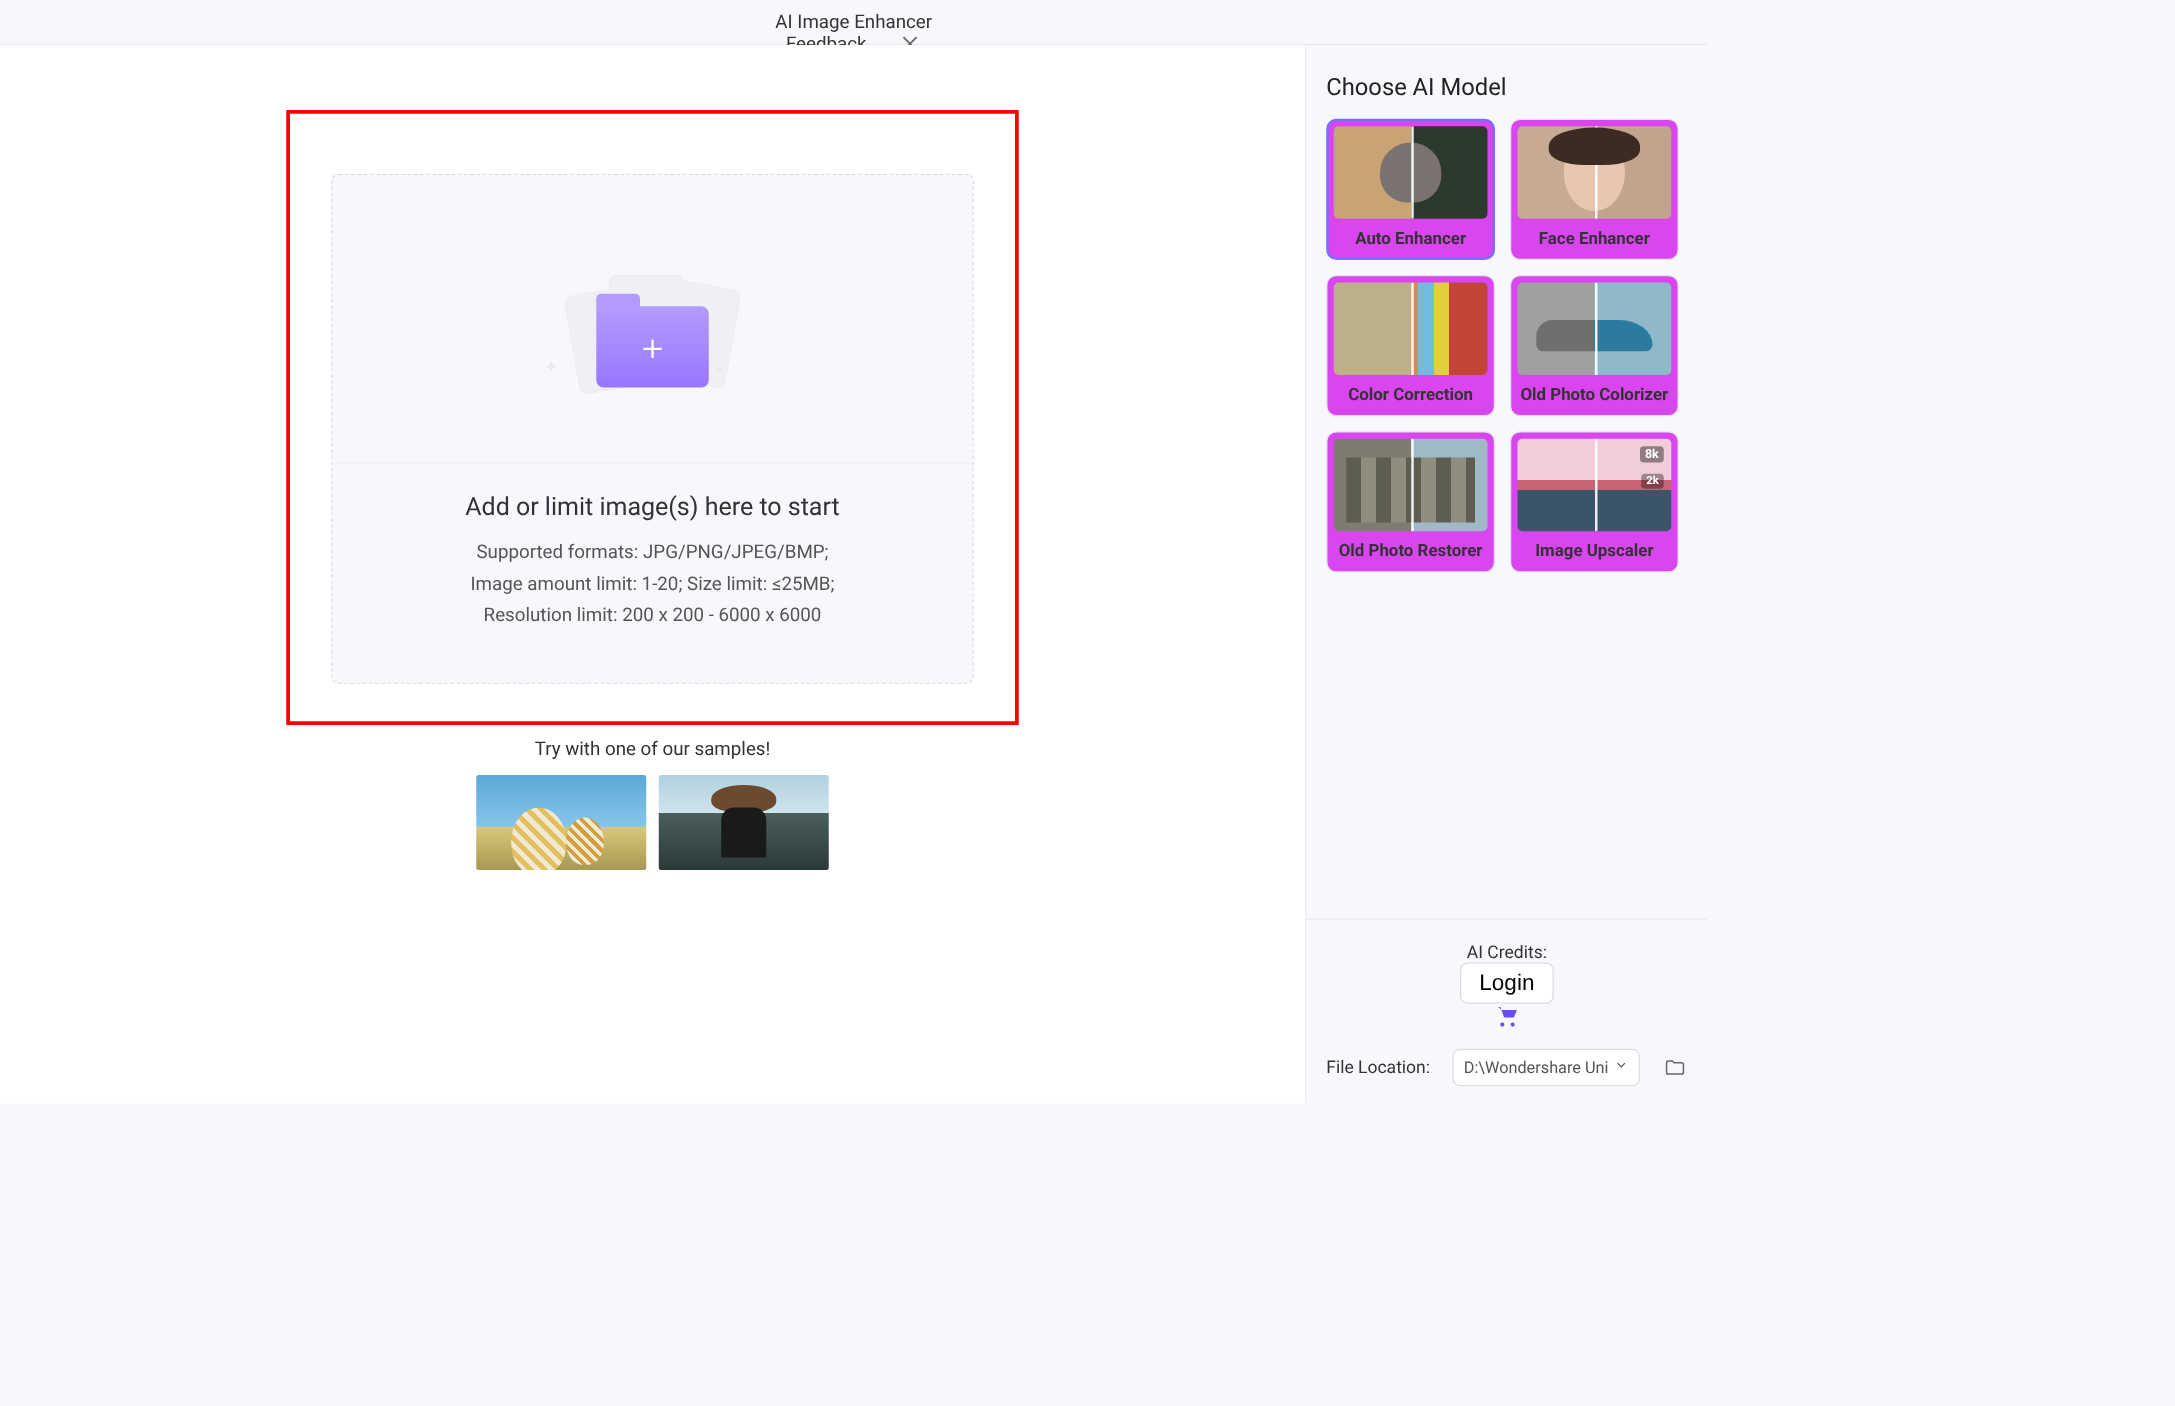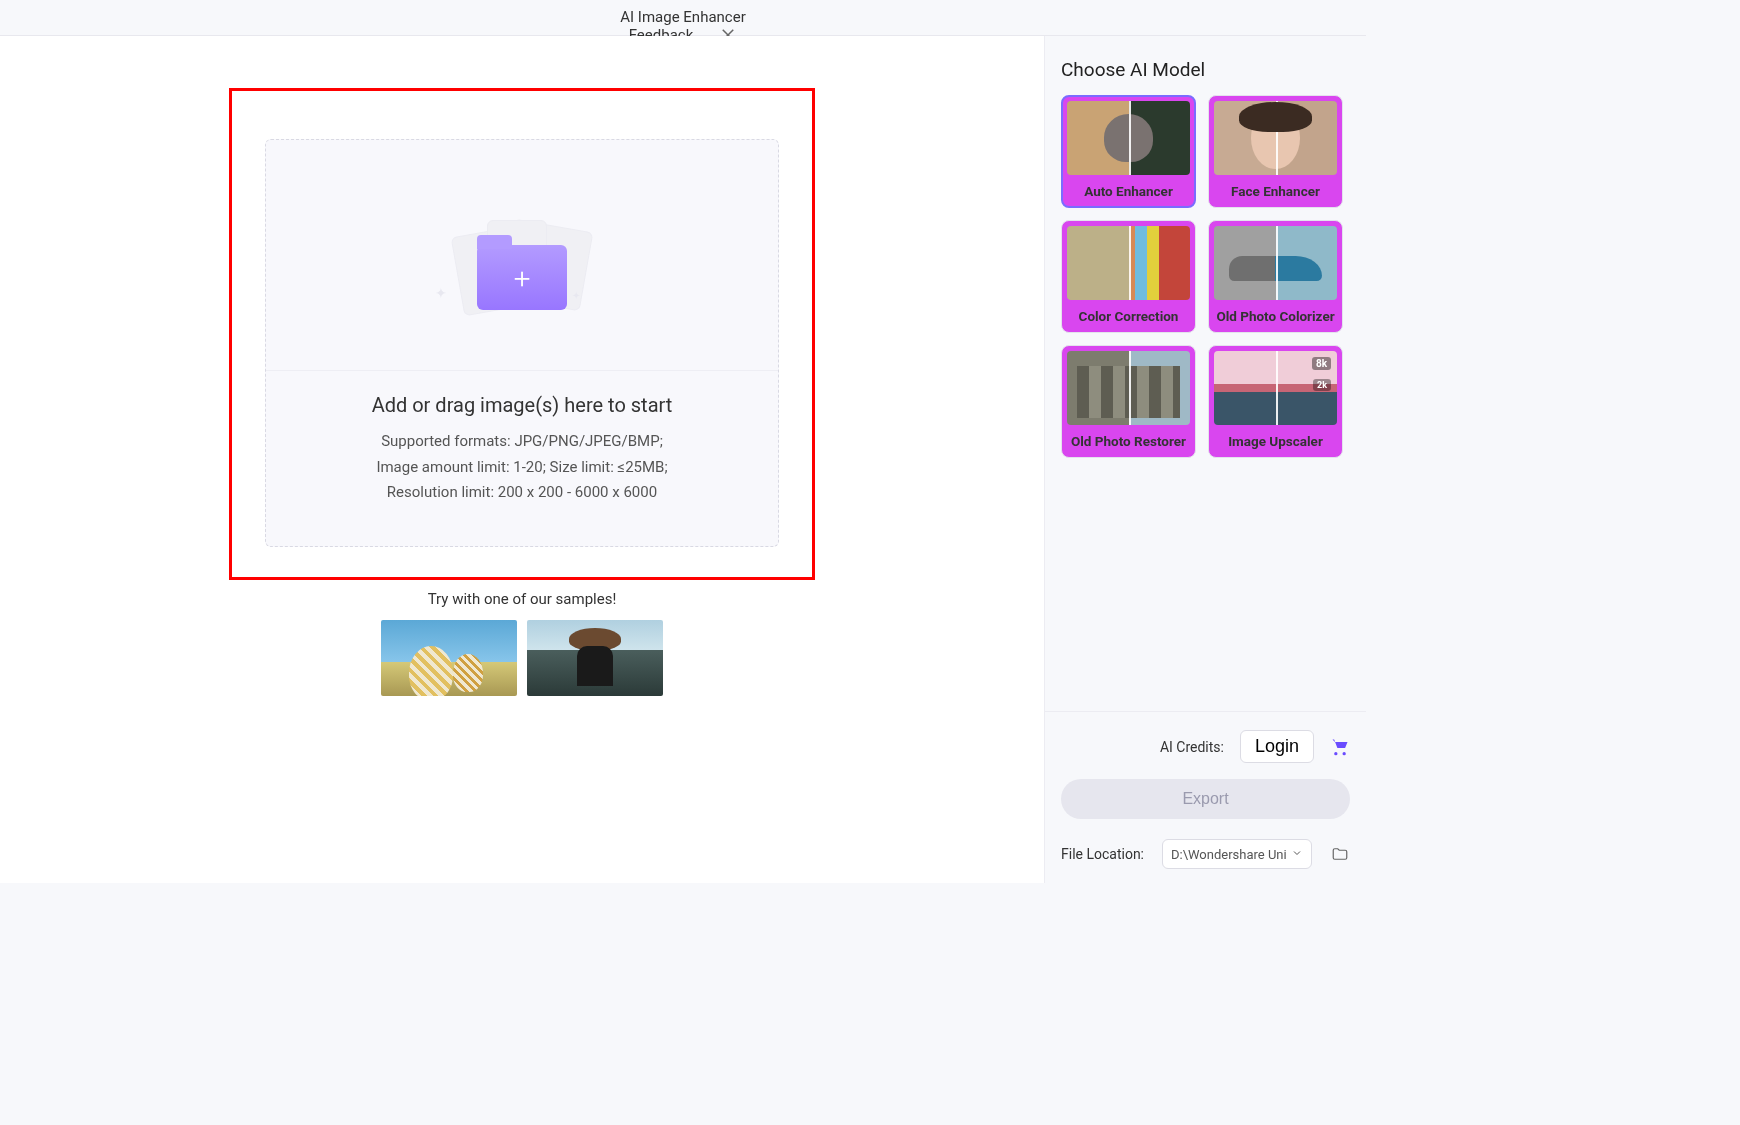--- a/index.html
+++ b/index.html
@@ -246,22 +246,23 @@
 
     .right-bottom {
       border-top: 1px solid #ececf2;
       padding: 18px 16px 14px;
       background: #f7f8fb;
     }
     .credits-row {
       display: flex;
       align-items: center;
       justify-content: flex-end;
-      gap: 16px;
+      gap: 0;
       margin-bottom: 16px;
+      flex-direction: column;
     }
     .credits-label { font-size: 14px; color: #333; }
     .login-btn {
       border: 1px solid #dcdce4;
       background: #fff;
       border-radius: 6px;
       padding: 5px 14px;
       font-size: 18px;
       cursor: pointer;
     }
@@ -327,21 +328,21 @@
           <div class="card-behind cb1"></div>
           <div class="card-behind cb2"></div>
           <div class="card-behind cb3"></div>
           <span class="sparkle sp1">✦</span>
           <span class="sparkle sp2">✦</span>
           <div class="folder-icon">
             <div class="folder-plus">＋</div>
           </div>
         </div>
         <div class="dropzone-text-box">
-          <div class="dropzone-title">Add or drag image(s) here to start</div>
+          <div class="dropzone-title">Add or limit image(s) here to start</div>
           <div class="dropzone-line">Supported formats: JPG/PNG/JPEG/BMP;</div>
           <div class="dropzone-line">Image amount limit: 1-20; Size limit: ≤25MB;</div>
           <div class="dropzone-line">Resolution limit: 200 x 200 - 6000 x 6000</div>
         </div>
       </div>
     </div>
     <div class="samples-label">Try with one of our samples!</div>
     <div class="samples">
       <div class="sample-thumb sample-balloons"></div>
       <div class="sample-thumb sample-hat"></div>
@@ -401,21 +402,20 @@
     <div class="right-bottom">
       <div class="credits-row">
         <span class="credits-label">AI Credits:</span>
         <button class="login-btn">Login</button>
         <span class="cart-icon">
           <svg viewBox="0 0 24 24" fill="currentColor">
               <path d="M7 18a2 2 0 100 4 2 2 0 000-4zm10 0a2 2 0 100 4 2 2 0 000-4zM3 3h2l3.6 9.6a1 1 0 00.94.66h7.9a1 1 0 00.94-.66L21 6H6"></path>
             </svg>
         </span>
       </div>
-      <button class="export-btn">Export</button>
       <div class="fileloc-row">
         <span class="fileloc-label">File Location:</span>
         <div class="fileloc-select">
           <span>D:\Wondershare UniConv</span>
           <span class="chevron-down">
             <svg width="12" height="12" viewBox="0 0 24 24" fill="none" stroke="currentColor" stroke-width="2">
                 <path d="M6 9l6 6 6-6"></path>
               </svg>
           </span>
         </div>

